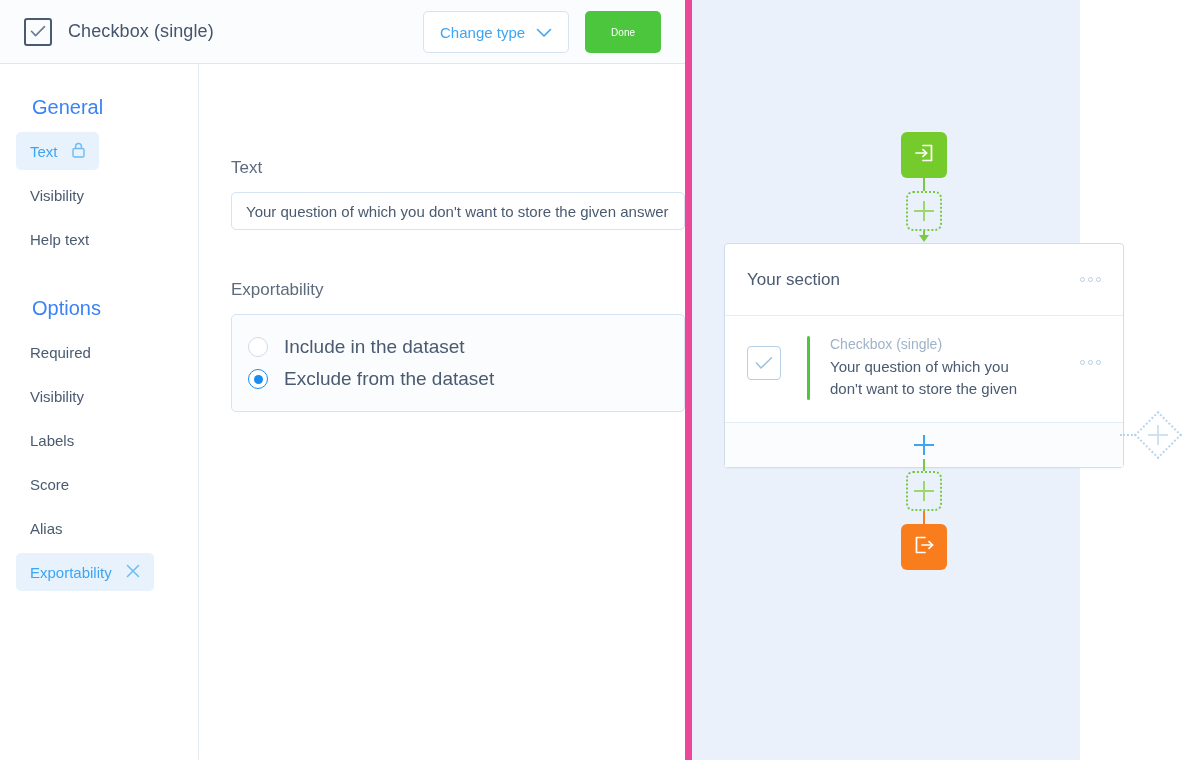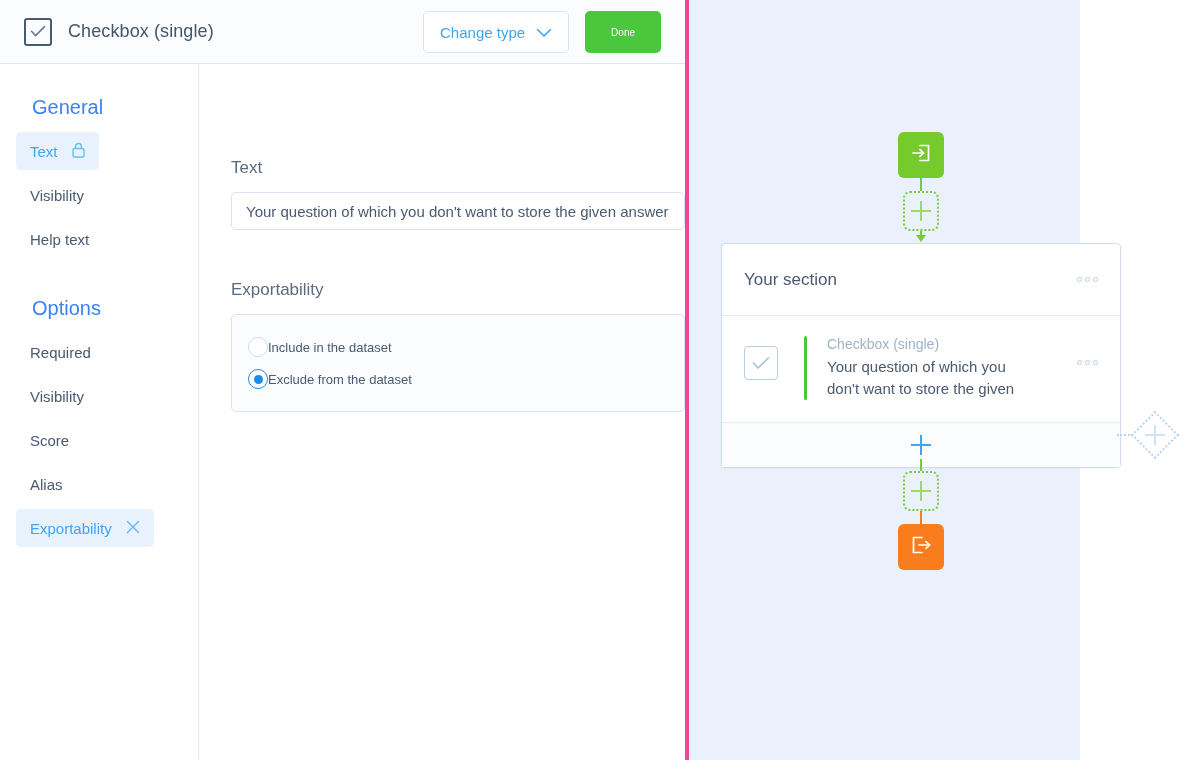--- a/index.html
+++ b/index.html
@@ -74,26 +74,26 @@
     width: 454px; border: 1px solid #d6e3f0; border-radius: 5px;
     background: #fbfcfd; padding: 16px 0 16px 0;
   }
   .radio-row { display: flex; align-items: center; height: 32px; padding-left: 16px; cursor: pointer; }
   .radio {
     width: 20px; height: 20px; border-radius: 50%; border: 1.5px solid #cfdbe7;
     background: #fff; flex: 0 0 auto; display: flex; align-items: center; justify-content: center;
   }
   .radio.checked { border: 1.5px solid #1a8cf0; }
   .radio.checked::after { content:""; width: 9px; height: 9px; border-radius: 50%; background: #1a8cf0; }
-  .radio-lbl { font-size: 13px; color: #4a5a70; }
+  .radio-lbl { margin-left: 16px; font-size: 19px; color: #4a5a70; }
 
   
   .flow {
     width: 480px; height: 760px; background: #eaf1fb;
-    border-left: 4px solid #ec4899; position: relative;
+    border-left: 7px solid #ec4899; position: relative;
   }
   .node-green, .node-orange {
     position: absolute; width: 46px; height: 46px; border-radius: 6px;
     display: flex; align-items: center; justify-content: center; cursor: pointer;
   }
   .node-green  { background: #76cb2c; left: 209px; top: 132px; }
   .node-orange { background: #f97d1c; left: 209px; top: 524px; }
 
   .conn { position: absolute; background: #7ac943; width: 2px; }
   .conn-orange { position: absolute; background: #f97d1c; width: 2px; }
@@ -224,20 +224,25 @@
         <div class="group-label" style="padding-top:36px">Options</div>
 
         <div class="nav-row">
           <div class="nav-item">
             <span class="lbl">Required</span>
           </div>
         </div>
         <div class="nav-row">
           <div class="nav-item">
             <span class="lbl">Visibility</span>
+          </div>
+        </div>
+        <div class="nav-row">
+          <div class="nav-item">
+            <span class="lbl">Labels</span>
           </div>
         </div>
         <div class="nav-row">
           <div class="nav-item">
             <span class="lbl">Score</span>
           </div>
         </div>
         <div class="nav-row">
           <div class="nav-item">
             <span class="lbl">Alias</span>

